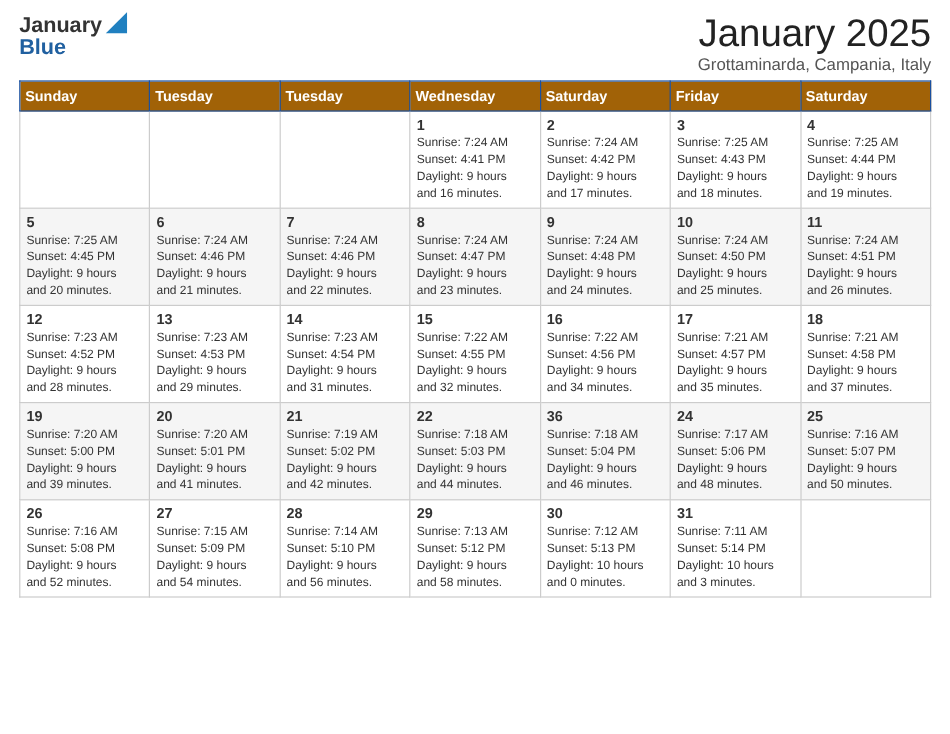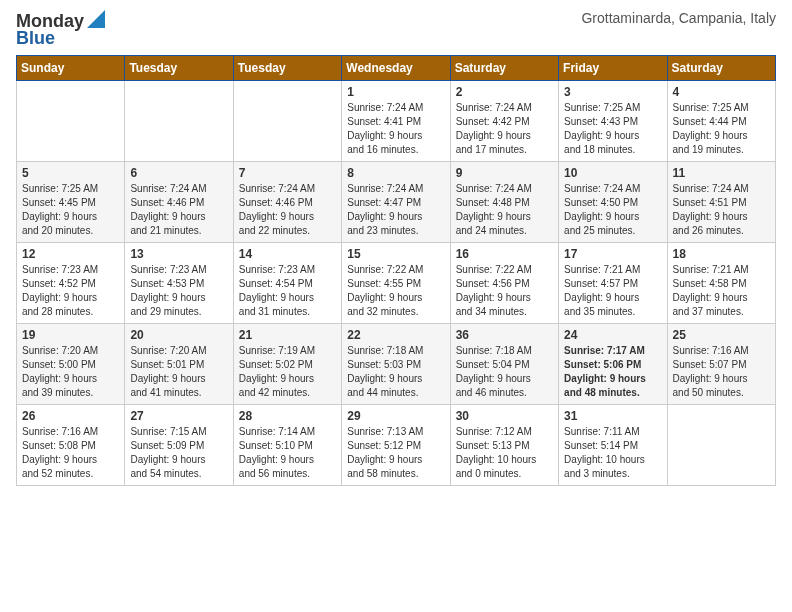--- a/index.html
+++ b/index.html
@@ -84,30 +84,31 @@
       background: #fff !important;
     }
   </style>
 </head>
 <body>
 
 <div class="page">
   <div class="header">
     <div class="logo">
       <div class="logo-row">
-        <span style="font-size:18px;font-weight:bold;color:#333;">Monday</span>
+        <span style="font-size:18px;font-weight:bold;color:#333;">January</span>
         <span style="display:inline-block;margin-left:3px;vertical-align:middle;">
           <svg width="18" height="18" viewBox="0 0 18 18">
               <polygon points="0,18 18,18 18,0" fill="#2080c0"></polygon>
             </svg>
         </span>
       </div>
       <span style="font-size:18px;font-weight:bold;color:#2060a0;margin-top:-4px;">Blue</span>
     </div>
     <div class="title-block">
+      <div class="month-title">January 2025</div>
       <div class="location">Grottaminarda, Campania, Italy</div>
     </div>
   </div>
 
   <table class="calendar-table">
     <thead>
       <tr>
       <th>Sunday</th>
           <th>Tuesday</th>
           <th>Tuesday</th>
@@ -284,21 +285,21 @@
           </td>
           <td>
             <span class="day-number">36</span>
             <div class="day-info" style="white-space: pre-line;">Sunrise: 7:18 AM
 Sunset: 5:04 PM
 Daylight: 9 hours
 and 46 minutes.</div>
           </td>
           <td>
             <span class="day-number">24</span>
-            <div class="day-info" style="white-space: pre-line; font-weight: bold;">Sunrise: 7:17 AM
+            <div class="day-info" style="white-space: pre-line;">Sunrise: 7:17 AM
 Sunset: 5:06 PM
 Daylight: 9 hours
 and 48 minutes.</div>
           </td>
           <td>
             <span class="day-number">25</span>
             <div class="day-info" style="white-space: pre-line;">Sunrise: 7:16 AM
 Sunset: 5:07 PM
 Daylight: 9 hours
 and 50 minutes.</div>

